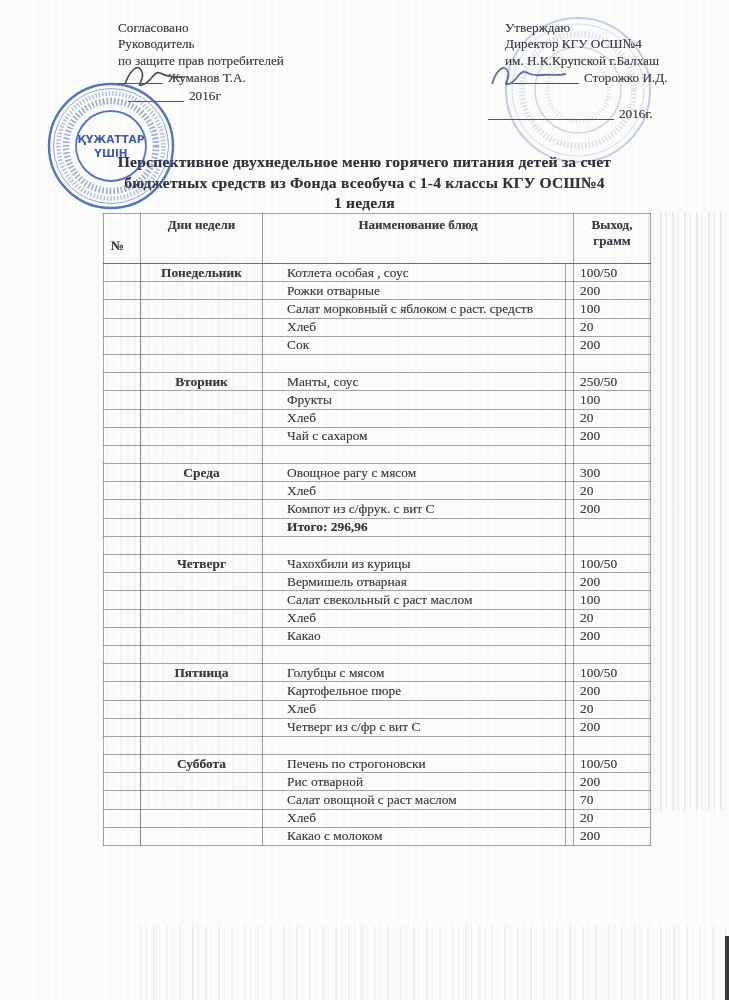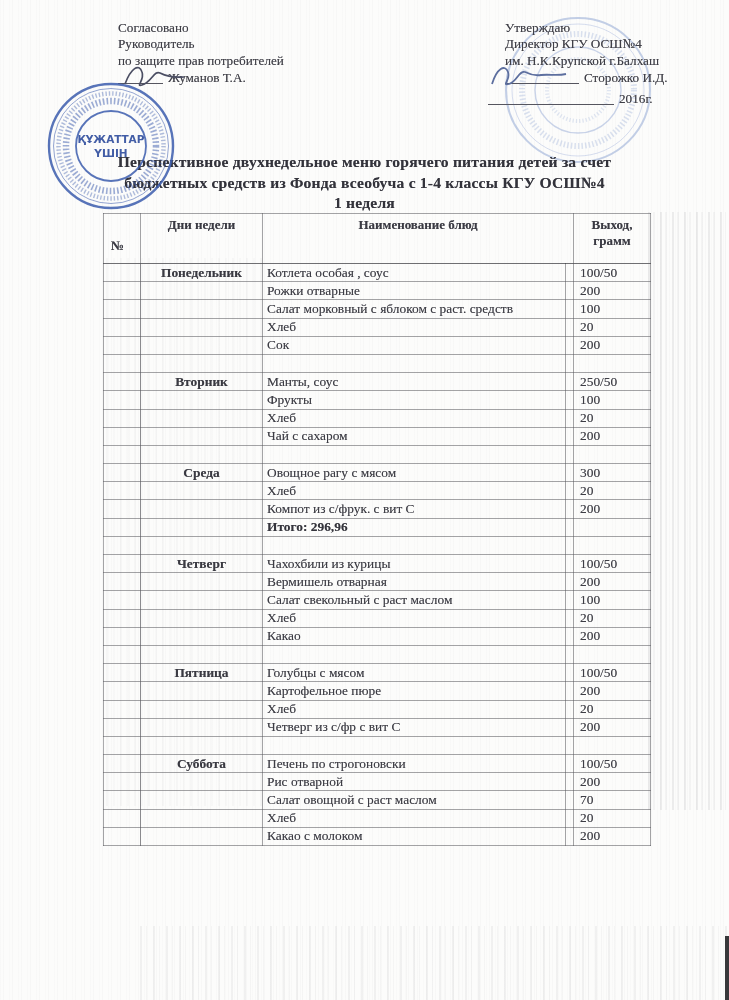--- a/index.html
+++ b/index.html
@@ -49,21 +49,21 @@
     font-size:13.4px;color:#3d3d45;text-shadow:0 0 0.5px rgba(70,70,78,0.5);}
   table.menu{border:1.6px solid rgba(75,75,80,0.85);}
   th,td{border:1px solid rgba(90,90,95,0.55);padding:0;overflow:hidden;white-space:nowrap;}
   thead th{height:40px;font-size:13px;font-weight:bold;color:#3a3a43;
     vertical-align:top;padding-top:3px;border-bottom:1px solid rgba(75,75,80,0.8);}
   th.h-num{vertical-align:bottom;text-align:left;padding:0 0 9px 7px;}
   th.h-out{line-height:16px;}
   tbody td{height:17.2px;vertical-align:middle;}
   td.c-num{border-right:1px solid rgba(90,90,95,0.7);}
   td.c-day{font-weight:bold;text-align:center;color:#393941;}
-  td.c-dish{padding-left:4px;}
+  td.c-dish{padding-left:24px;}
   td.c-dish.bold{font-weight:bold;color:#34343c;}
   td.c-out{padding-left:6px;}
   tr.sep-row td{border-left:1px solid rgba(90,90,95,0.5);}
 </style>
 </head>
 <body>
 
 <div class="page">
 
   <svg class="stamp stamp-right" width="160" height="160" viewBox="0 0 160 160">
@@ -79,33 +79,36 @@
   <div class="approve approve-left">
     <div>Согласовано</div>
     <div>Руководитель</div>
     <div>по защите прав потребителей</div>
     <div class="sigrow">
       <svg class="squiggle sq-left" width="70" height="32" viewBox="0 0 70 32">
         <path d="M5 24 C 11 8, 19 3, 22 12 C 25 20, 15 27, 22 25 C 32 22, 34 10, 40 13 C 44 15, 52 18, 64 17" fill="none" stroke="#4b4e63" stroke-width="1.7"></path>
       </svg>
       <span class="uline" style="width:45px"></span><span>Жуманов Т.А.</span>
     </div>
+    <div class="yearrow" style="margin-left:10px">
+      <span class="uline" style="width:56px"></span><span>2016г</span>
+    </div>
   </div>
 
   <div class="approve approve-right">
     <div>Утверждаю</div>
     <div>Директор КГУ ОСШ№4</div>
     <div>им. Н.К.Крупской г.Балхаш</div>
     <div class="sigrow">
       <svg class="squiggle sq-right" width="80" height="30" viewBox="0 0 80 30">
         <path d="M3 22 C 8 6, 16 2, 19 10 C 22 18, 12 24, 20 22 C 28 20, 30 8, 36 10 C 40 12, 45 14, 52 13 C 60 12, 68 14, 77 12" fill="none" stroke="#5d6f9f" stroke-width="1.8"></path>
       </svg>
       <span class="uline" style="width:74px"></span><span>Сторожко  И.Д.</span>
     </div>
-    <div class="yearrow" style="margin-top:3px;margin-left:-17px">
+    <div class="yearrow" style="margin-top:18px;margin-left:-17px">
       <span class="uline" style="width:126px"></span><span>2016г.</span>
     </div>
   </div>
 
   <div class="title">
     <div>Перспективное двухнедельное меню  горячего питания детей за счет</div>
     <div>бюджетных средств из Фонда всеобуча с 1-4 классы КГУ ОСШ№4</div>
     <div>1 неделя</div>
   </div>
 

